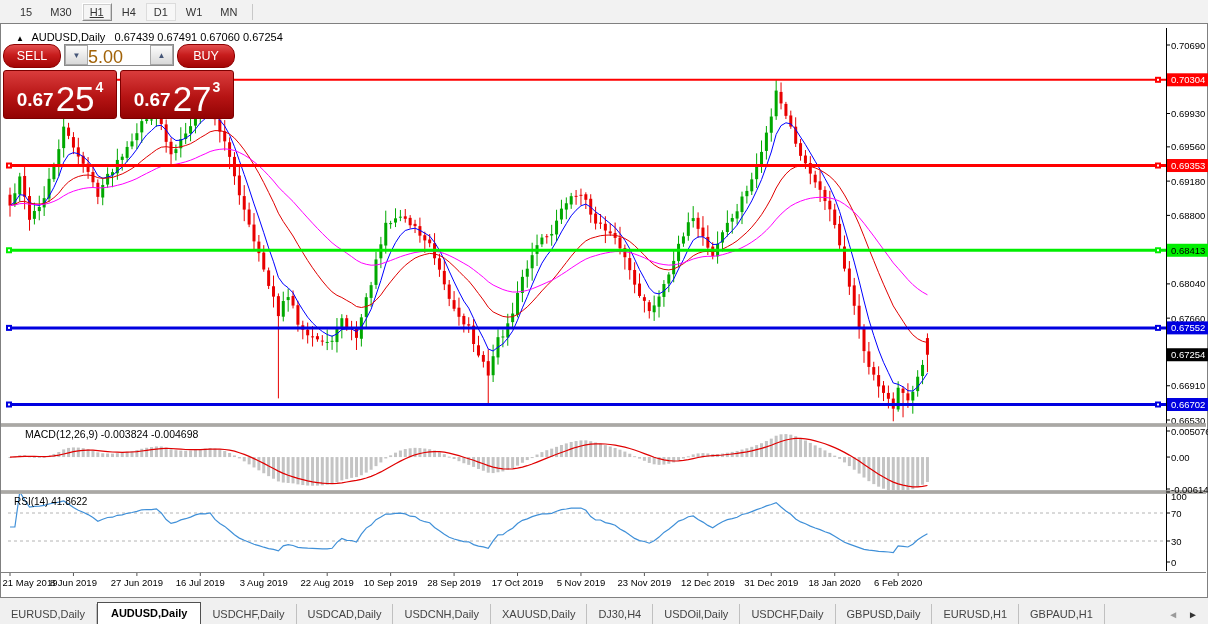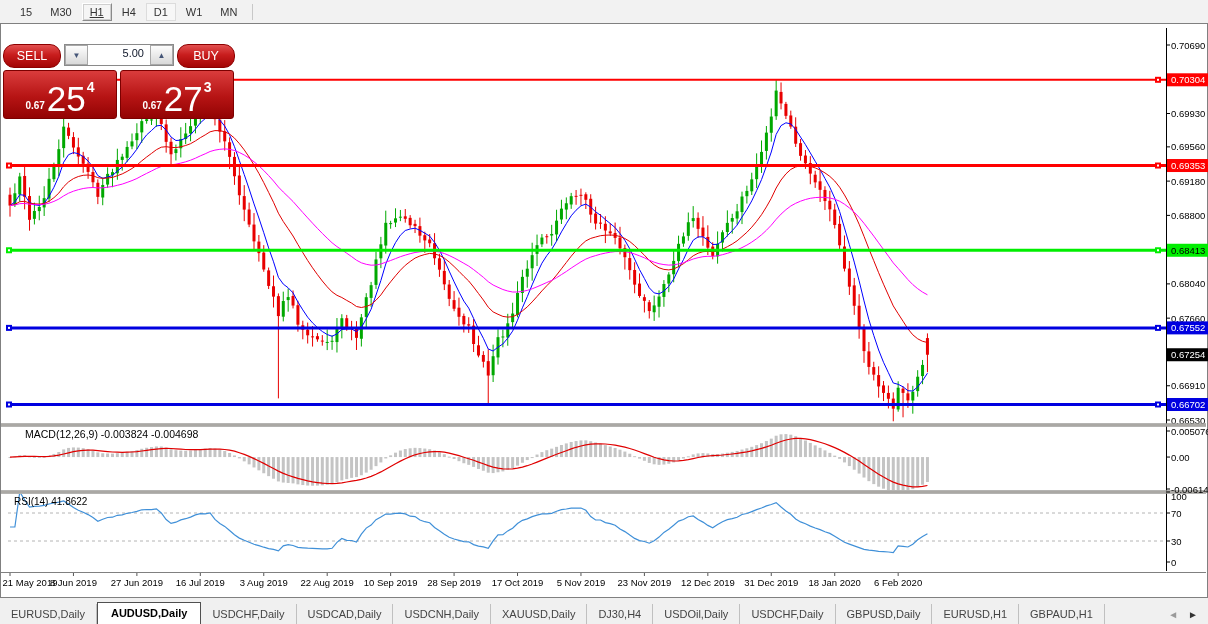--- a/index.html
+++ b/index.html
@@ -23,26 +23,26 @@
   #rsi-label{position:absolute;left:14px;top:496px;font-size:10px;color:#000;z-index:4;}
   
   #trade-panel{position:absolute;left:3px;top:44px;width:232px;z-index:4;}
   #tp-row1{display:flex;height:22px;}
   .tp-btn{width:56px;height:22px;border:1px solid #8d0000;border-radius:11px;color:#fff;font-size:12.5px;
           display:flex;align-items:center;justify-content:center;
           background:linear-gradient(180deg,#e25050 0%,#c81d1d 45%,#a30505 100%);cursor:pointer;}
   #tp-spin{flex:1;display:flex;margin:0 3px;border:1px solid #8a8a8a;background:#fff;height:20px;}
   .spin-btn{width:21px;background:linear-gradient(180deg,#fdfdfd,#d9d9d9);border:1px solid #a8a8a8;
             font-size:8px;color:#445577;display:flex;align-items:center;justify-content:center;cursor:pointer;}
-  #tp-vol{flex:1;font-size:11px;color:#0f172a;text-align:right;padding:2px 6px 0 0;}
+  #tp-vol{flex:1;font-size:18px;color:#a16207;text-align:left;padding:2px 6px 0 0;}
   #tp-row2{display:flex;gap:3px;margin-top:4px;}
   .tp-tile{width:112px;height:44px;border:1px solid #7c0000;border-radius:3px;color:#fff;
            background:linear-gradient(180deg,#da3c3c 0%,#b61414 55%,#930303 100%);
            display:flex;align-items:flex-end;justify-content:center;padding-bottom:3px;cursor:pointer;}
-  .tp-small{font-size:10px;font-weight:bold;margin:0 2px 4px 0;}
+  .tp-small{font-size:19px;font-weight:bold;margin:0 2px 4px 0;}
   .tp-big{font-size:35px;line-height:33px;}
   .tp-sup{font-size:14px;font-weight:bold;margin:0 0 20px 1px;}
   
   #tabbar{position:absolute;left:0;top:597px;width:1208px;height:27px;background:#f0f0f0;
           border-top:1px solid #808080;display:flex;align-items:flex-end;z-index:5;}
   .tab{font-size:11px;color:#444;padding:4px 11px 5px 11px;white-space:nowrap;cursor:pointer;
        border-right:1px solid #c0c0c0;margin-top:3px;}
   .tab.active{background:#fff;color:#000;font-weight:bold;border:1px solid #505050;border-bottom:none;
               padding:4px 13px 6px 13px;margin-top:1px;}
   #tab-scroll{margin-left:auto;display:flex;gap:10px;padding:0 10px 5px 0;}
@@ -776,20 +776,26 @@
         <text x="707.84" y="586" text-anchor="middle" font-size="9.5" fill="#000" font-family="Liberation Sans, sans-serif" font-weight="normal">12 Dec 2019</text>
         <line x1="771.28" y1="573" x2="771.28" y2="576" stroke="#555"></line>
         <text x="771.28" y="586" text-anchor="middle" font-size="9.5" fill="#000" font-family="Liberation Sans, sans-serif" font-weight="normal">31 Dec 2019</text>
         <line x1="834.72" y1="573" x2="834.72" y2="576" stroke="#555"></line>
         <text x="834.72" y="586" text-anchor="middle" font-size="9.5" fill="#000" font-family="Liberation Sans, sans-serif" font-weight="normal">18 Jan 2020</text>
         <line x1="898.16" y1="573" x2="898.16" y2="576" stroke="#555"></line>
         <text x="898.16" y="586" text-anchor="middle" font-size="9.5" fill="#000" font-family="Liberation Sans, sans-serif" font-weight="normal">6 Feb 2020</text>
       </g>
     </svg>
 
+  <div id="chart-title">
+    <span class="arr">▲</span>
+    <span>AUDUSD,Daily</span>
+    <span>&nbsp;</span>
+    <span>0.67439 0.67491 0.67060 0.67254</span>
+  </div>
 
   <div id="trade-panel">
     <div id="tp-row1">
       <div class="tp-btn">SELL</div>
       <div id="tp-spin">
         <div class="spin-btn">▼</div>
         <div id="tp-vol">5.00</div>
         <div class="spin-btn">▲</div>
       </div>
       <div class="tp-btn">BUY</div>

